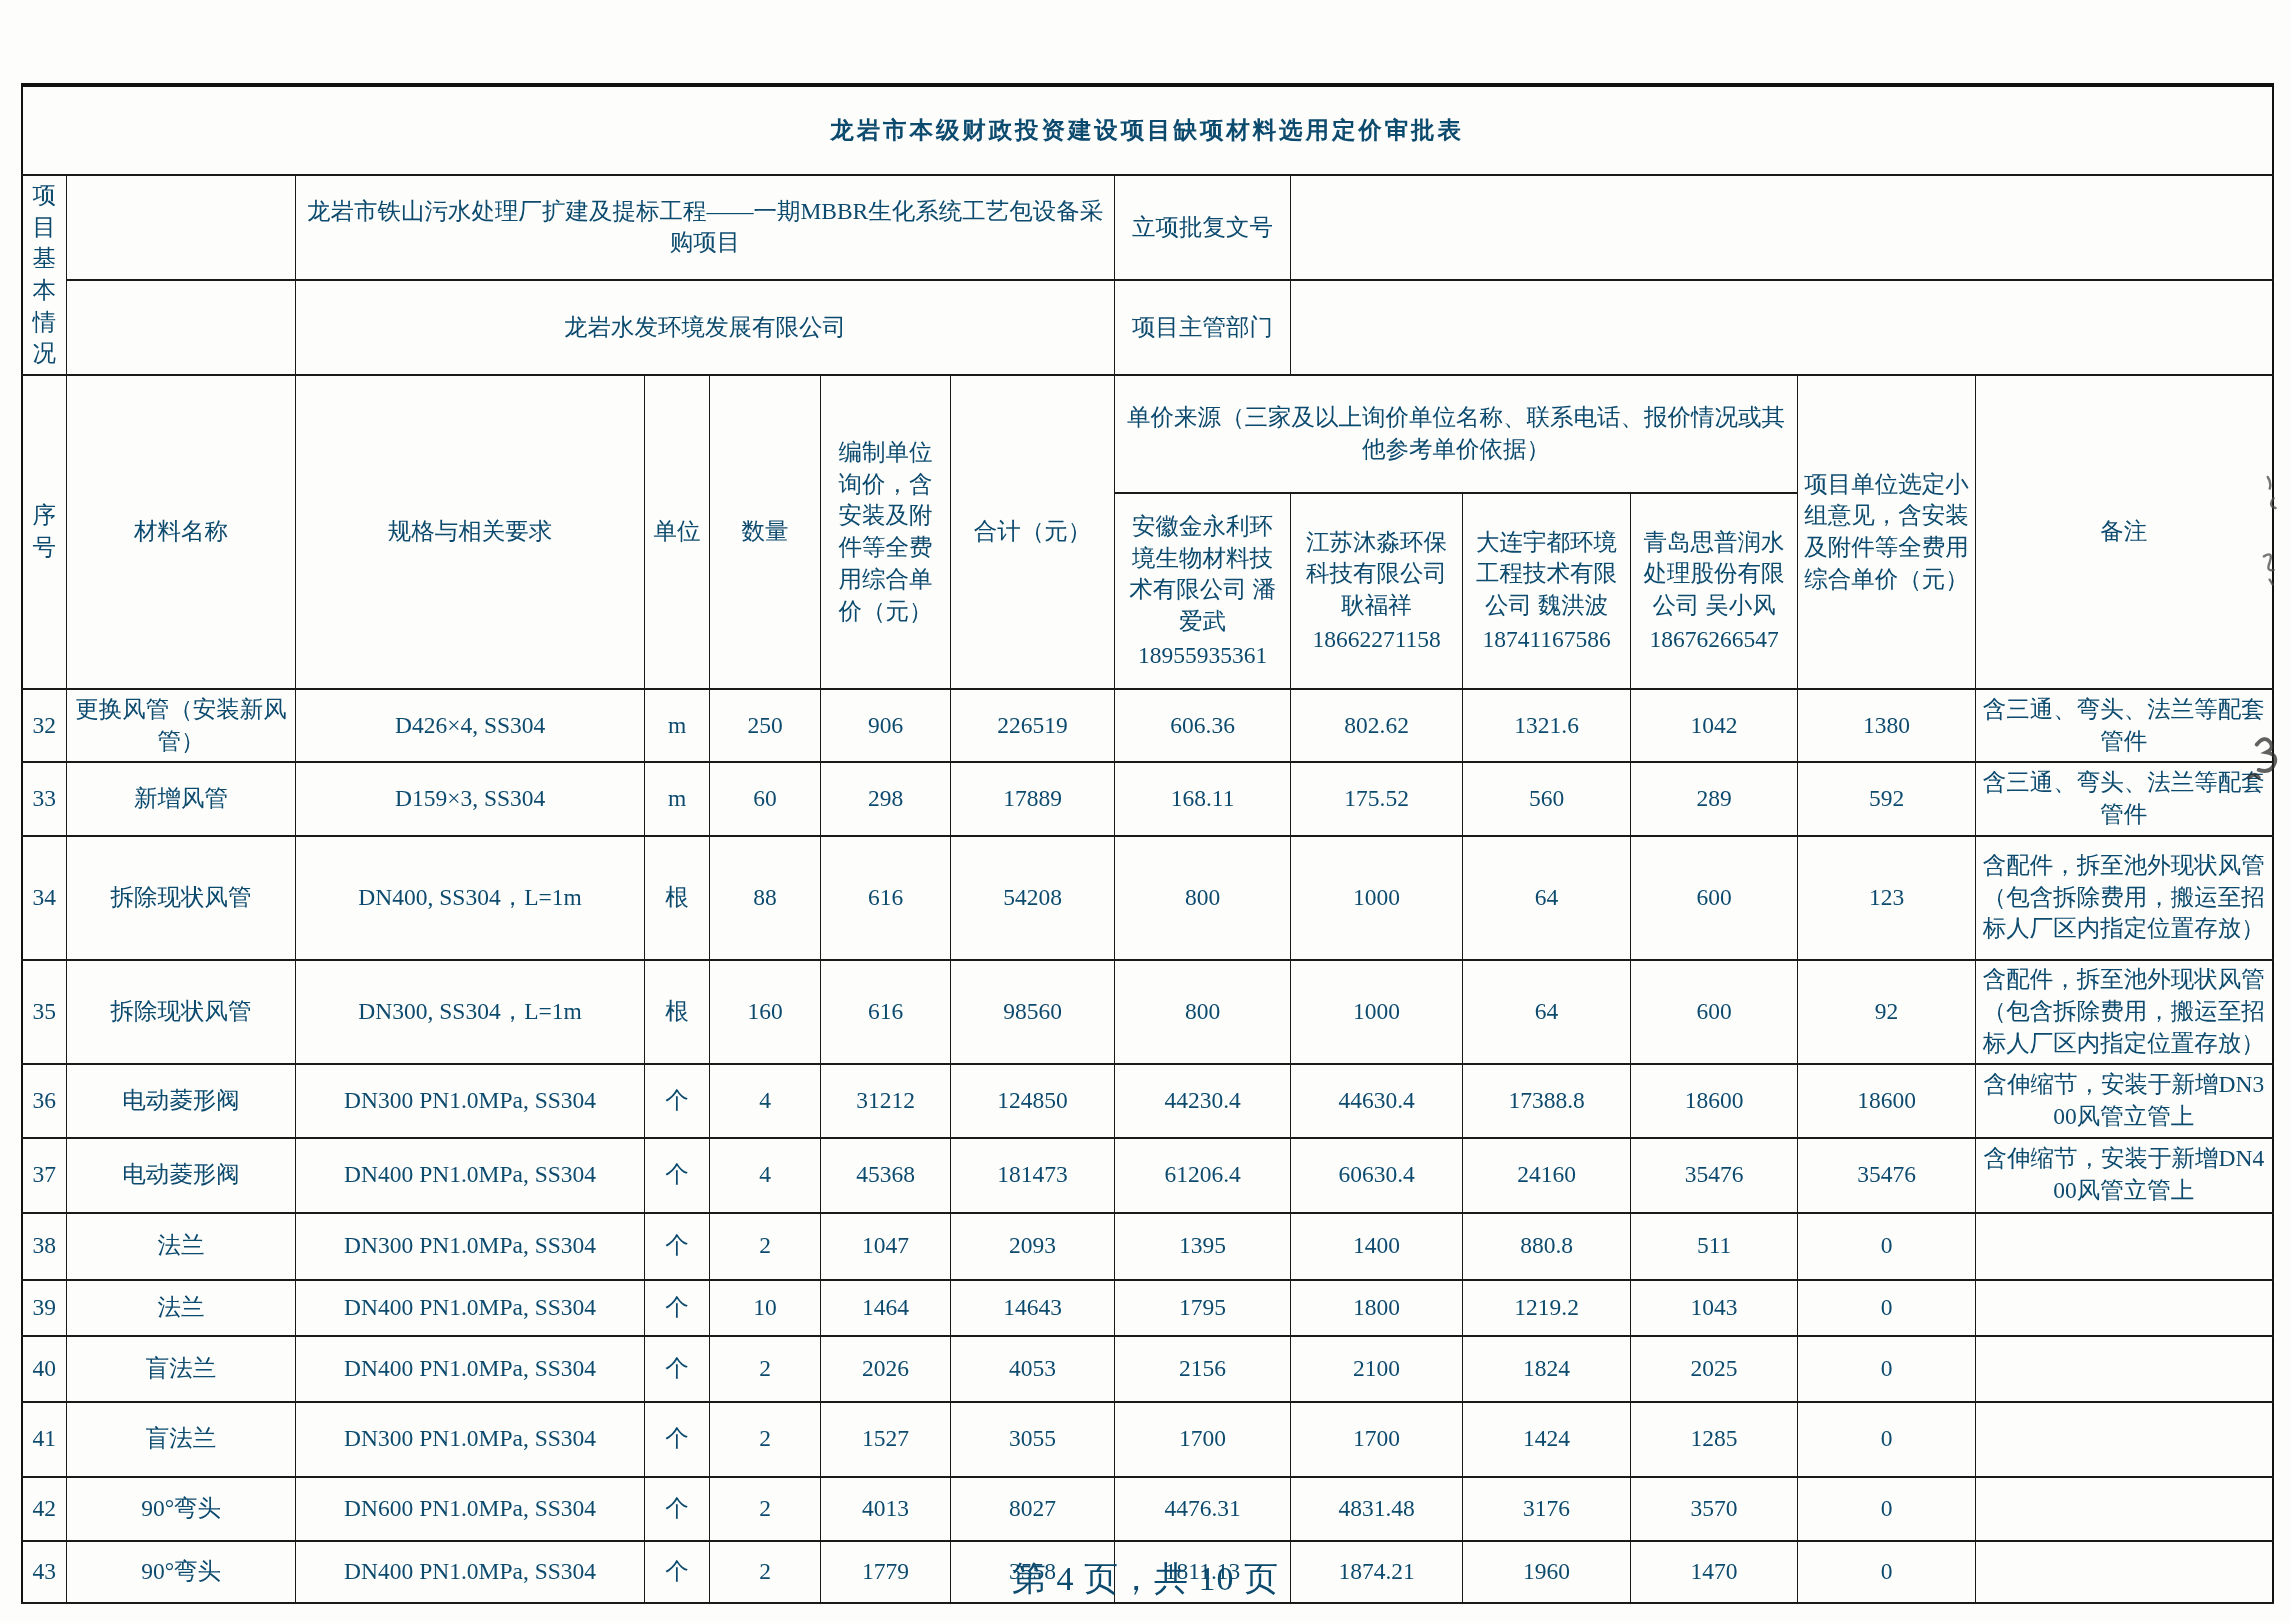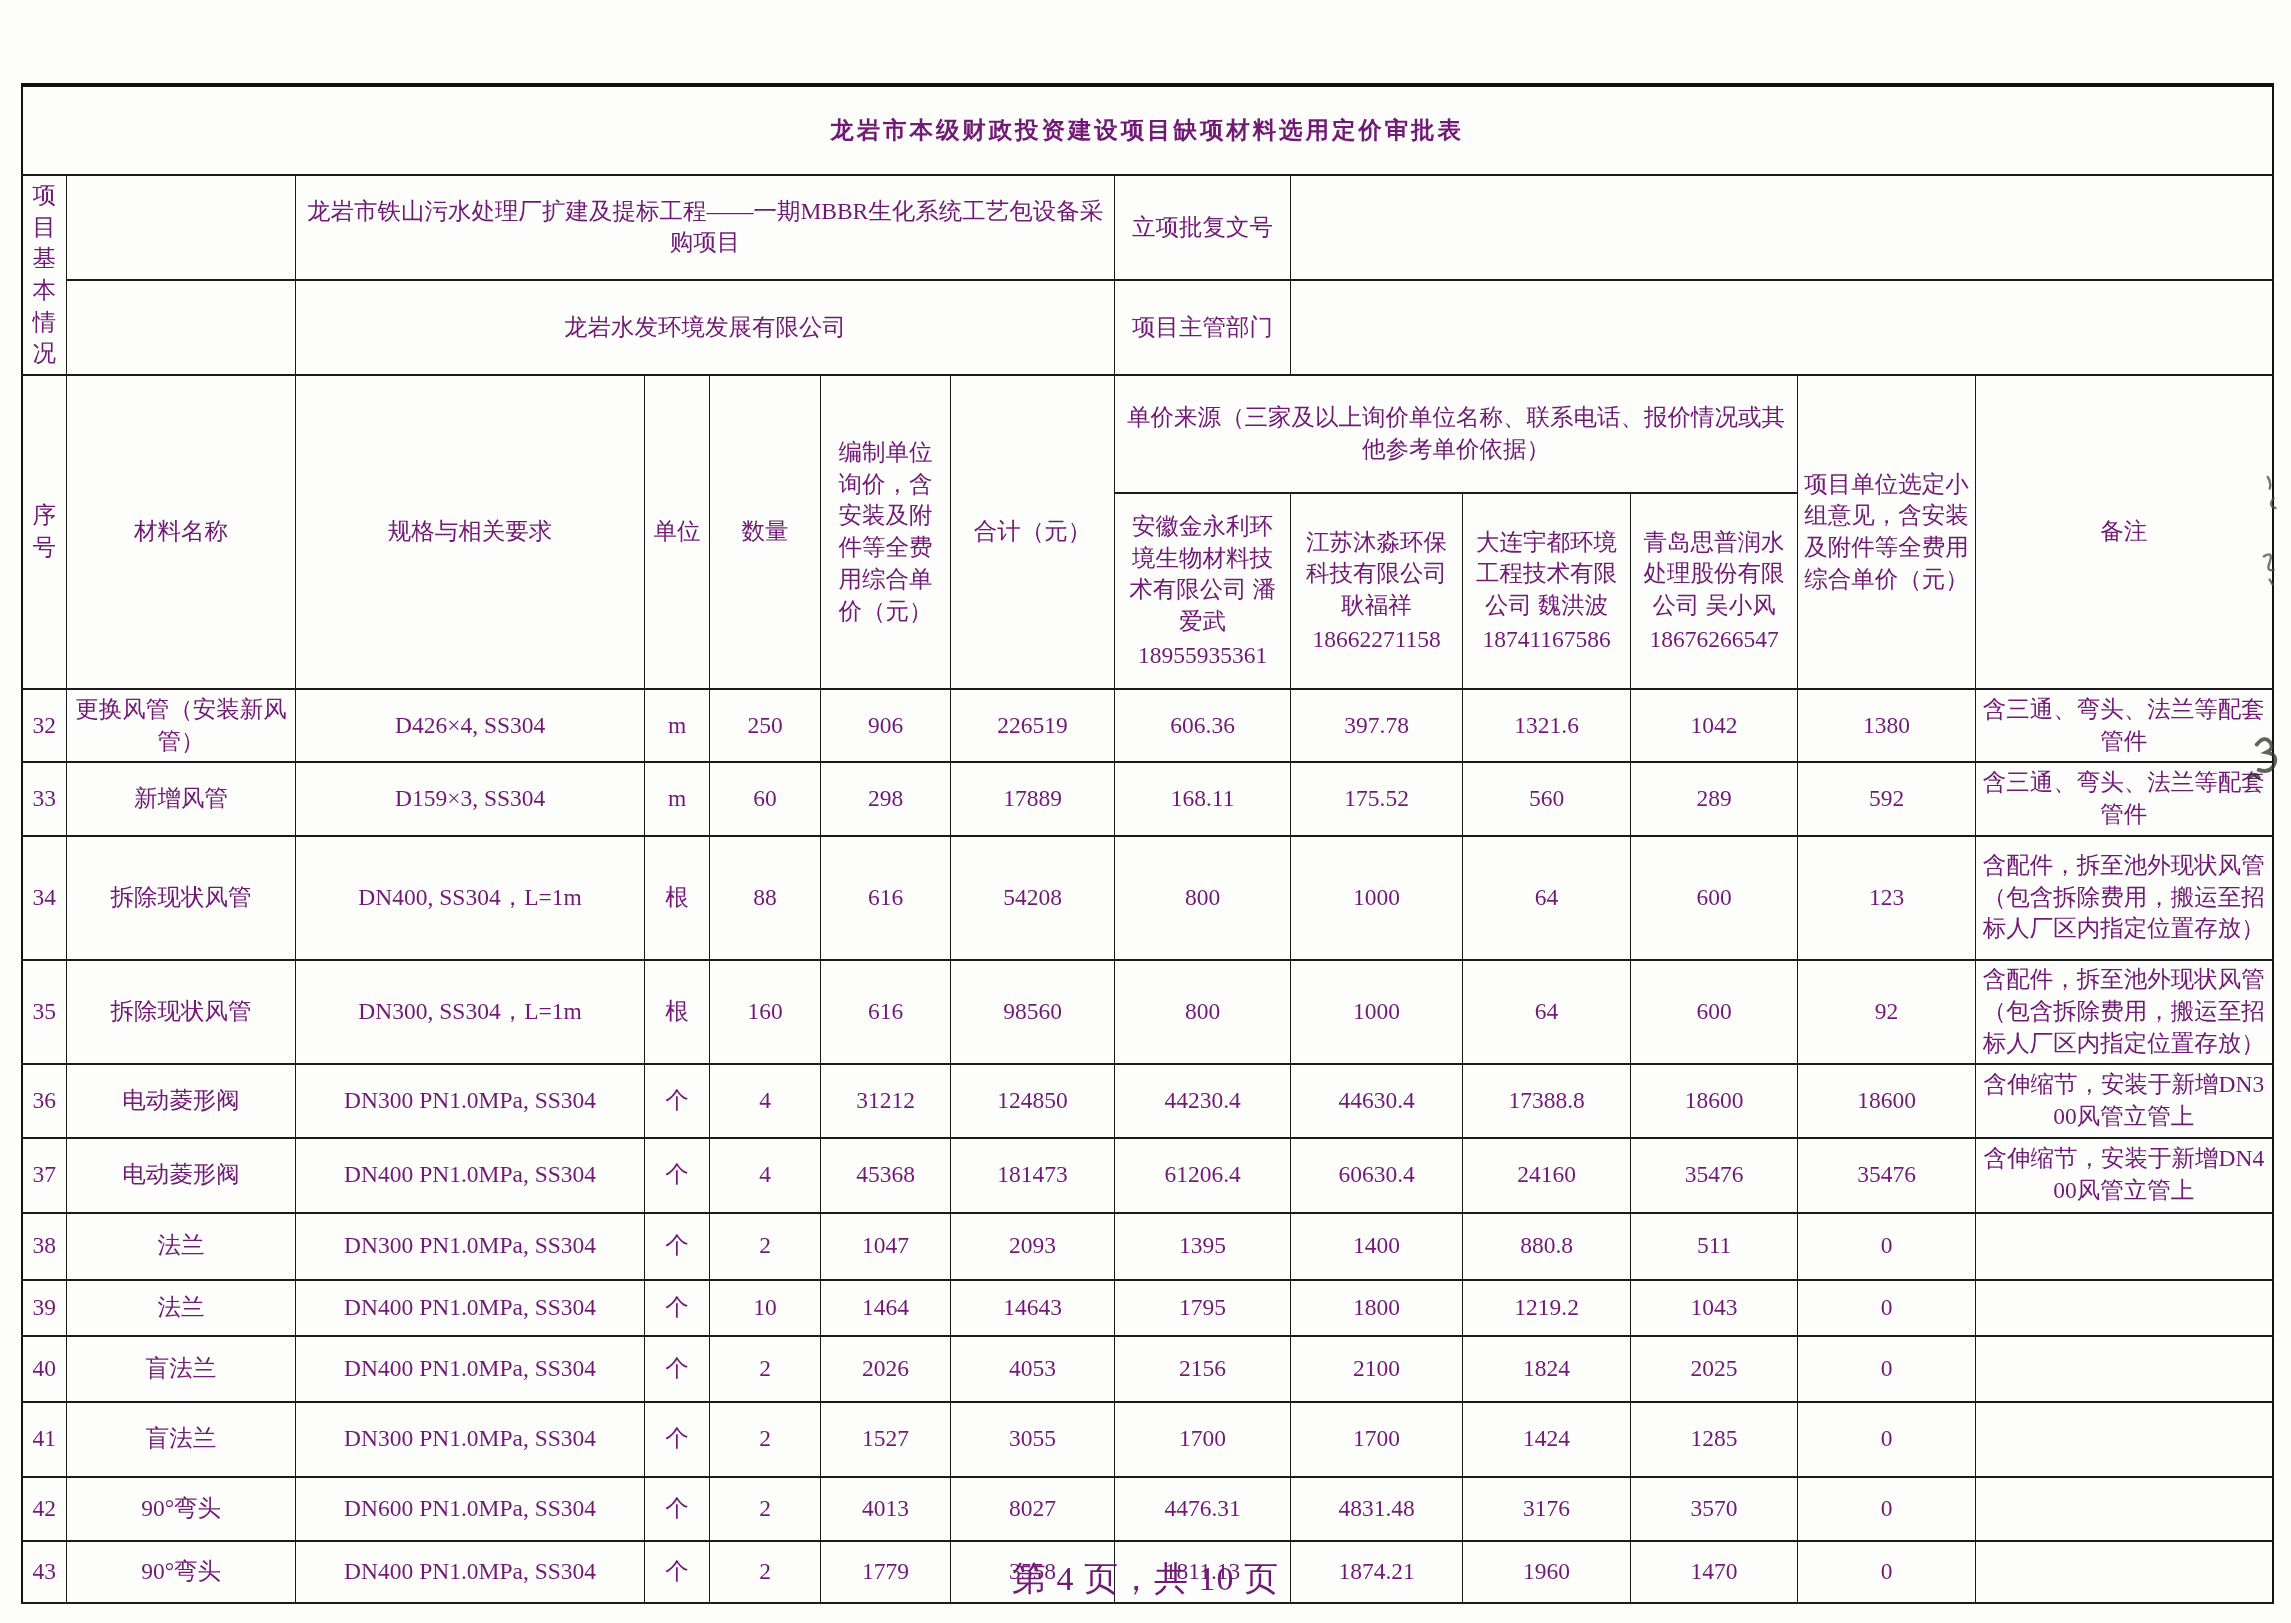--- a/index.html
+++ b/index.html
@@ -2,21 +2,21 @@
 <html><head>
 <meta charset="utf-8">
 <style>
   html,body{margin:0;padding:0;}
   .page{
     position:relative;
     width:2292px;height:1623px;
     background:#fdfdfc;
     overflow:hidden;
     font-family:"Liberation Serif","DejaVu Serif",serif;
-    color:#701a75;
+    color:#0c4a6e;
   }
   table.form{
     position:absolute;left:20.6px;top:83px;
     width:2250px;
     border-collapse:collapse;
     table-layout:fixed;
     border:2.9px solid #111;
     border-top-width:4.9px;
   }
   table.form td{
@@ -151,21 +151,21 @@
     <tbody id="data-rows">
         <tr>
       <td class="cell-seq">32</td>
       <td class="cell-material">更换风管（安装新风管）</td>
       <td class="cell-spec">D426×4, SS304</td>
       <td class="cell-unit">m</td>
       <td class="cell-qty">250</td>
       <td class="cell-unit-price">906</td>
       <td class="cell-total">226519</td>
       <td class="cell-quote">606.36</td>
-      <td class="cell-quote">397.78</td>
+      <td class="cell-quote">802.62</td>
       <td class="cell-quote">1321.6</td>
       <td class="cell-quote">1042</td>
       <td class="cell-selected">1380</td>
       <td class="cell-remark">含三通、弯头、法兰等配套管件</td>
     </tr>
         <tr>
       <td class="cell-seq">33</td>
       <td class="cell-material">新增风管</td>
       <td class="cell-spec">D159×3, SS304</td>
       <td class="cell-unit">m</td>

